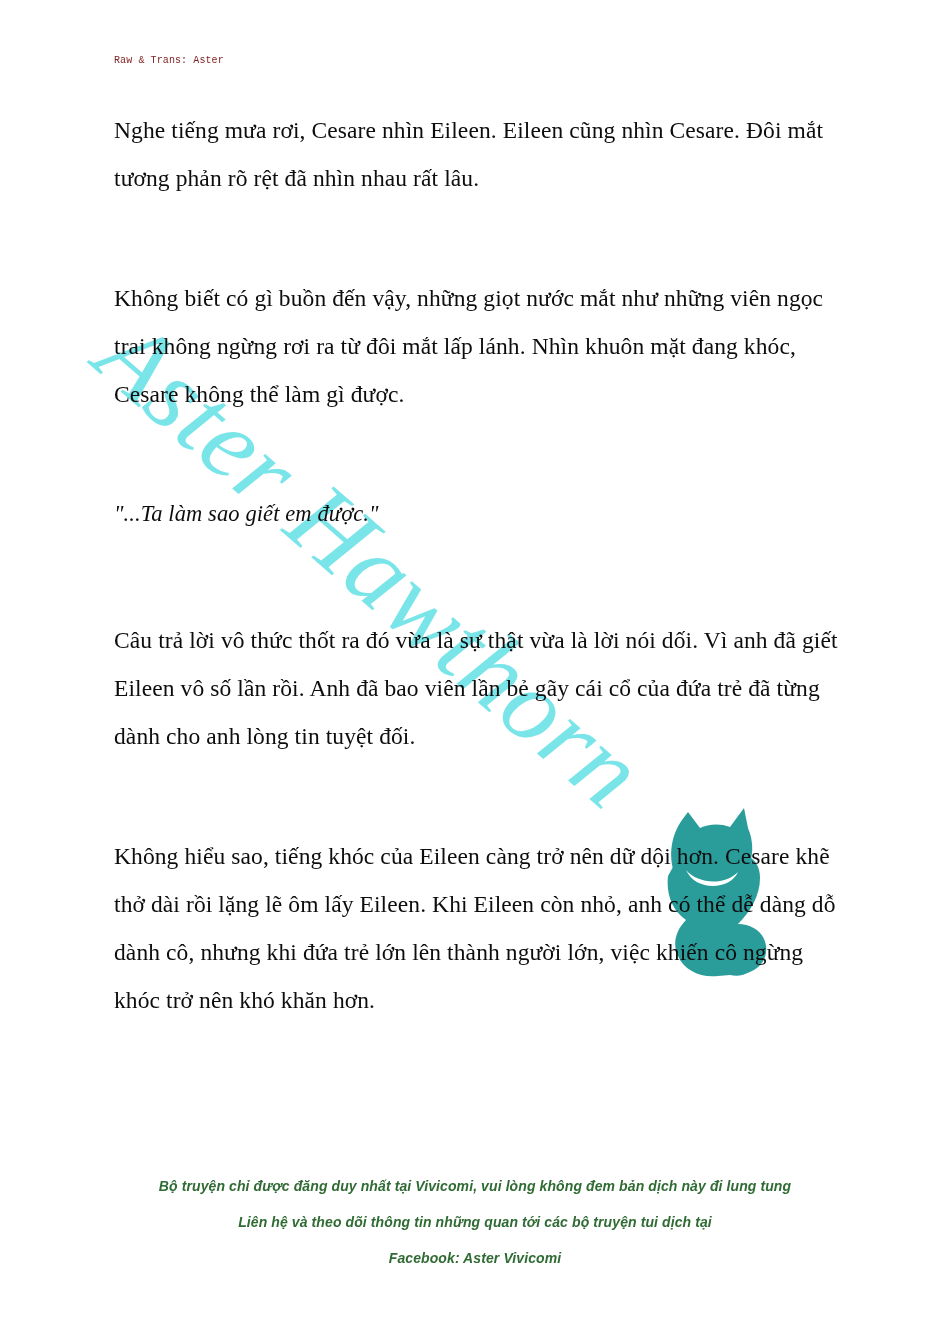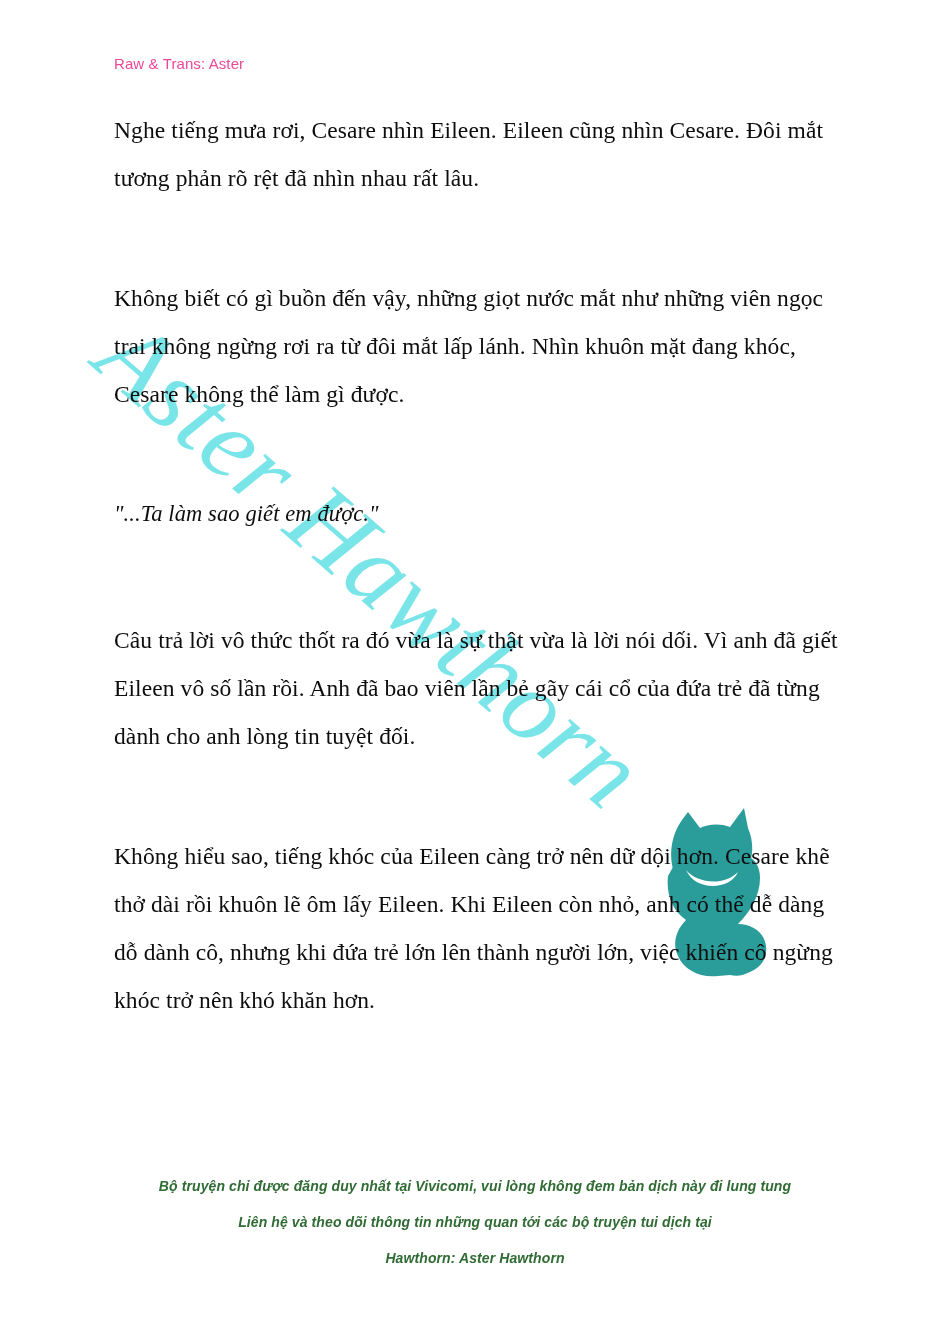--- a/index.html
+++ b/index.html
@@ -18,24 +18,24 @@
     background: #ffffff;
     overflow: hidden;
     box-sizing: border-box;
   }
 
   
   .header {
     position: absolute;
     top: 55px;
     left: 114px;
-    font-family: Liberation Sans, sans-serif;
-    font-size: 15px;
+    font-family: Liberation Mono, monospace;
+    font-size: 10px;
     font-weight: 400;
-    color: #ec4899;
+    color: #7f1d1d;
     letter-spacing: 0.1px;
     white-space: nowrap;
   }
 
   
   .content {
     position: absolute;
     top: 106px;
     left: 114px;
     width: 735px;
@@ -153,23 +153,23 @@
 
       <path d="M48 72 C60 86 86 88 100 74 C92 92 58 94 48 72 Z" fill="#ffffff"></path>
     </svg>
   </div>
 
   <div class="content">
     <p class="para">Nghe tiếng mưa rơi, Cesare nhìn Eileen. Eileen cũng nhìn Cesare. Đôi mắt tương phản rõ rệt đã nhìn nhau rất lâu.</p>
     <p class="para">Không biết có gì buồn đến vậy, những giọt nước mắt như những viên ngọc trai không ngừng rơi ra từ đôi mắt lấp lánh. Nhìn khuôn mặt đang khóc, Cesare không thể làm gì được.</p>
     <p class="para quote">"...Ta làm sao giết em được."</p>
     <p class="para gap-after-quote">Câu trả lời vô thức thốt ra đó vừa là sự thật vừa là lời nói dối. Vì anh đã giết Eileen vô số lần rồi. Anh đã bao viên lần bẻ gãy cái cổ của đứa trẻ đã từng dành cho anh lòng tin tuyệt đối.</p>
-    <p class="para">Không hiểu sao, tiếng khóc của Eileen càng trở nên dữ dội hơn. Cesare khẽ thở dài rồi khuôn lẽ ôm lấy Eileen. Khi Eileen còn nhỏ, anh có thể dễ dàng dỗ dành cô, nhưng khi đứa trẻ lớn lên thành người lớn, việc khiến cô ngừng khóc trở nên khó khăn hơn.</p>
+    <p class="para">Không hiểu sao, tiếng khóc của Eileen càng trở nên dữ dội hơn. Cesare khẽ thở dài rồi lặng lẽ ôm lấy Eileen. Khi Eileen còn nhỏ, anh có thể dễ dàng dỗ dành cô, nhưng khi đứa trẻ lớn lên thành người lớn, việc khiến cô ngừng khóc trở nên khó khăn hơn.</p>
   </div>
 
   <div class="footer">
     <div class="footer-line">Bộ truyện chỉ được đăng duy nhất tại Vivicomi, vui lòng không đem bản dịch này đi lung tung</div>
     <div class="footer-line">Liên hệ và theo dõi thông tin những quan tới các bộ truyện tui dịch tại</div>
-    <div class="footer-line">Hawthorn: Aster Hawthorn</div>
+    <div class="footer-line">Facebook: Aster Vivicomi</div>
   </div>
 
 
 </div>
 
 </body></html>

